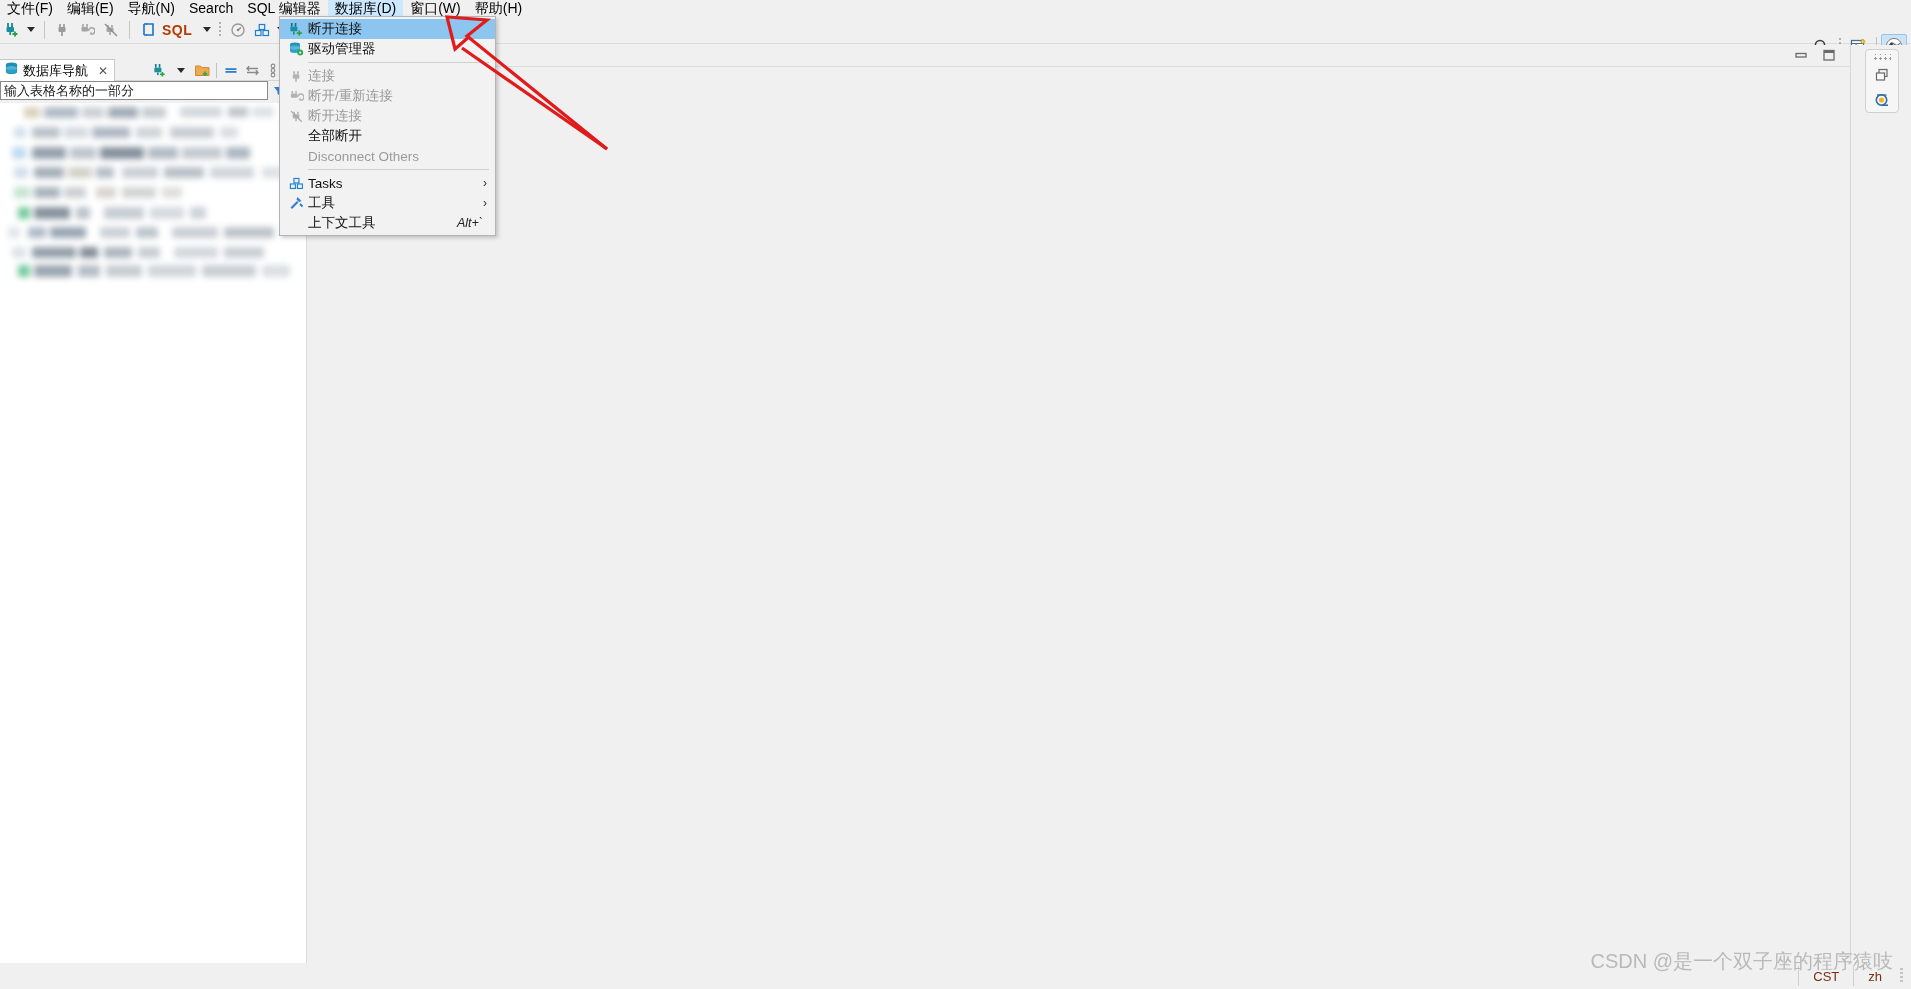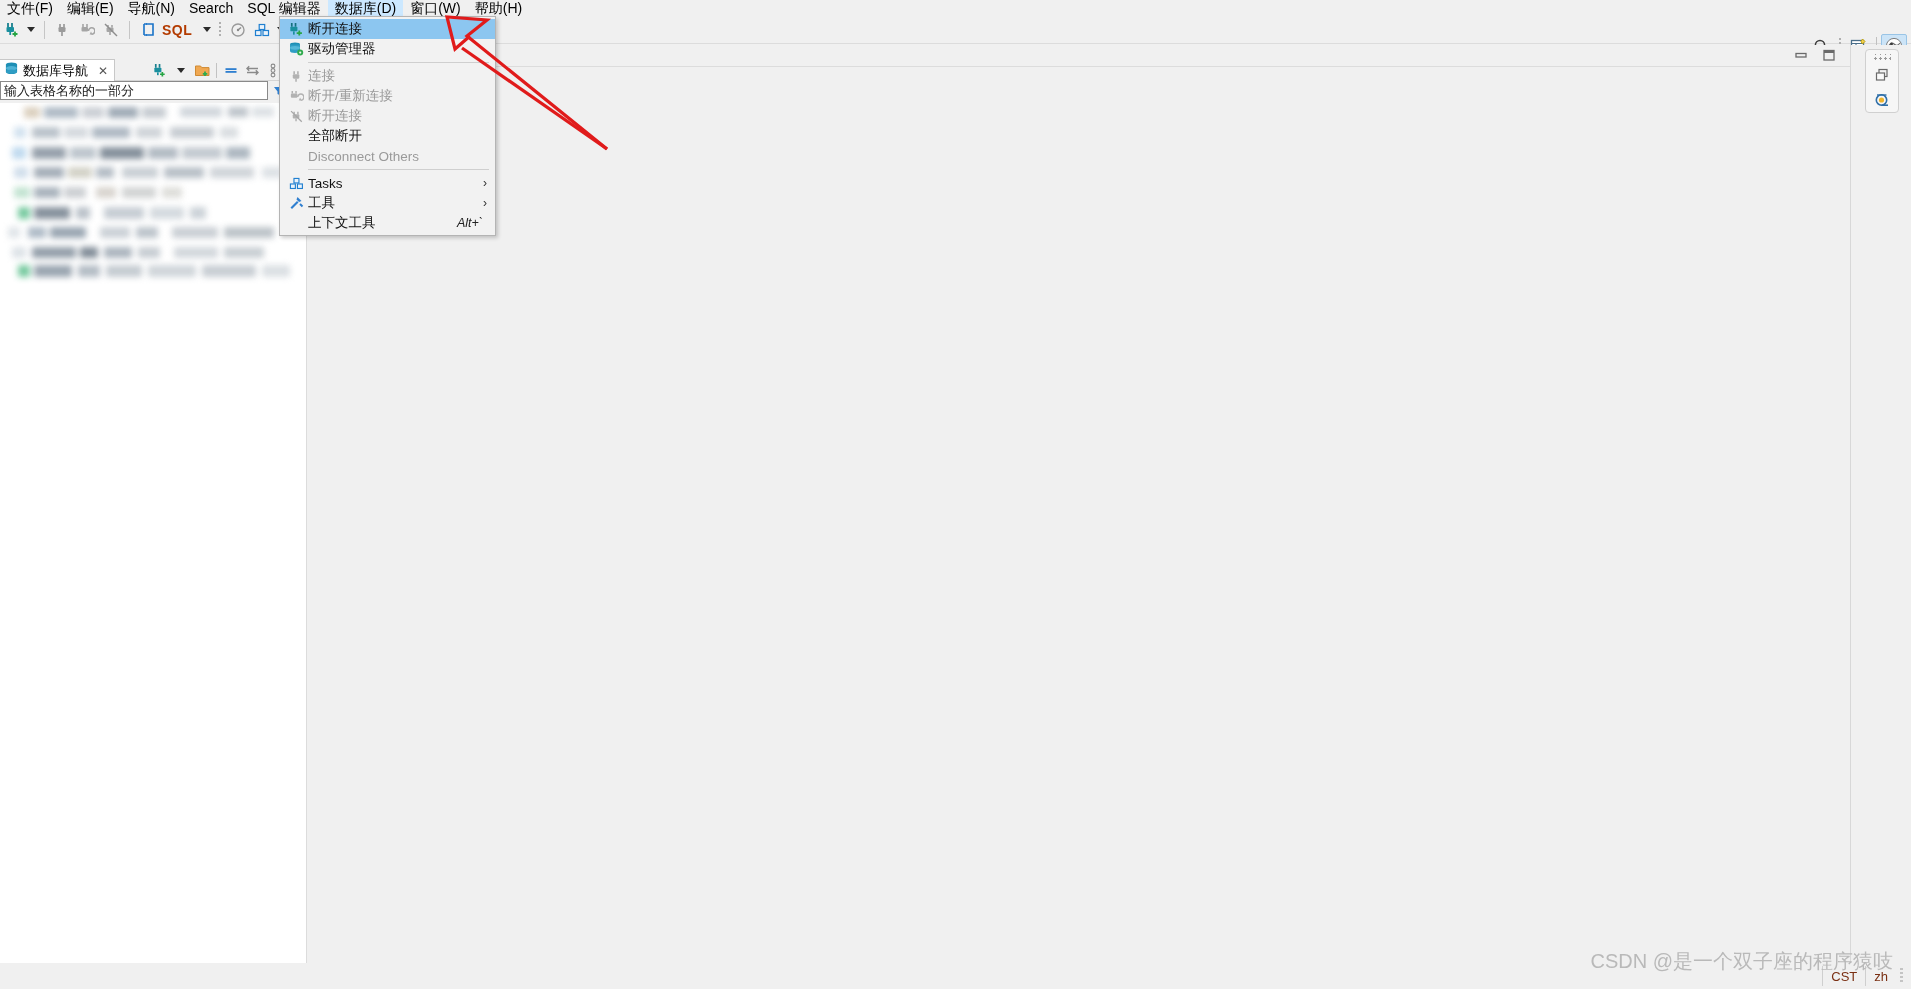--- a/index.html
+++ b/index.html
@@ -156,21 +156,21 @@
   .msep { height: 1px; background: #cfcfcf; margin: 3px 6px 3px 28px; }
 
   
   #statusbar {
     position: absolute; left: 0; bottom: 0; width: 1911px; height: 26px;
     background: #f0f0f0;
     display: flex; align-items: center; justify-content: flex-end;
   }
   #sb-fields { display: flex; align-items: center; height: 22px; }
   .sb-cell {
-    font-size: 13px; color: #7a2f12; padding: 0 8px; height: 20px;
+    font-size: 13px; color: #7a2f12; padding: 0 14px; height: 20px;
     display: flex; align-items: center; border-left: 1px solid #cfcfcf;
   }
   .sb-dots {
     width: 3px; height: 16px; margin-left: 4px; margin-right: 8px;
     background-image: linear-gradient(to bottom, #c4c4c4 50%, transparent 50%);
     background-size: 3px 4px;
   }
   #watermark {
     position: absolute; right: 18px; bottom: 14px;
     font-size: 20px; color: #b9b9b9; white-space: nowrap;

